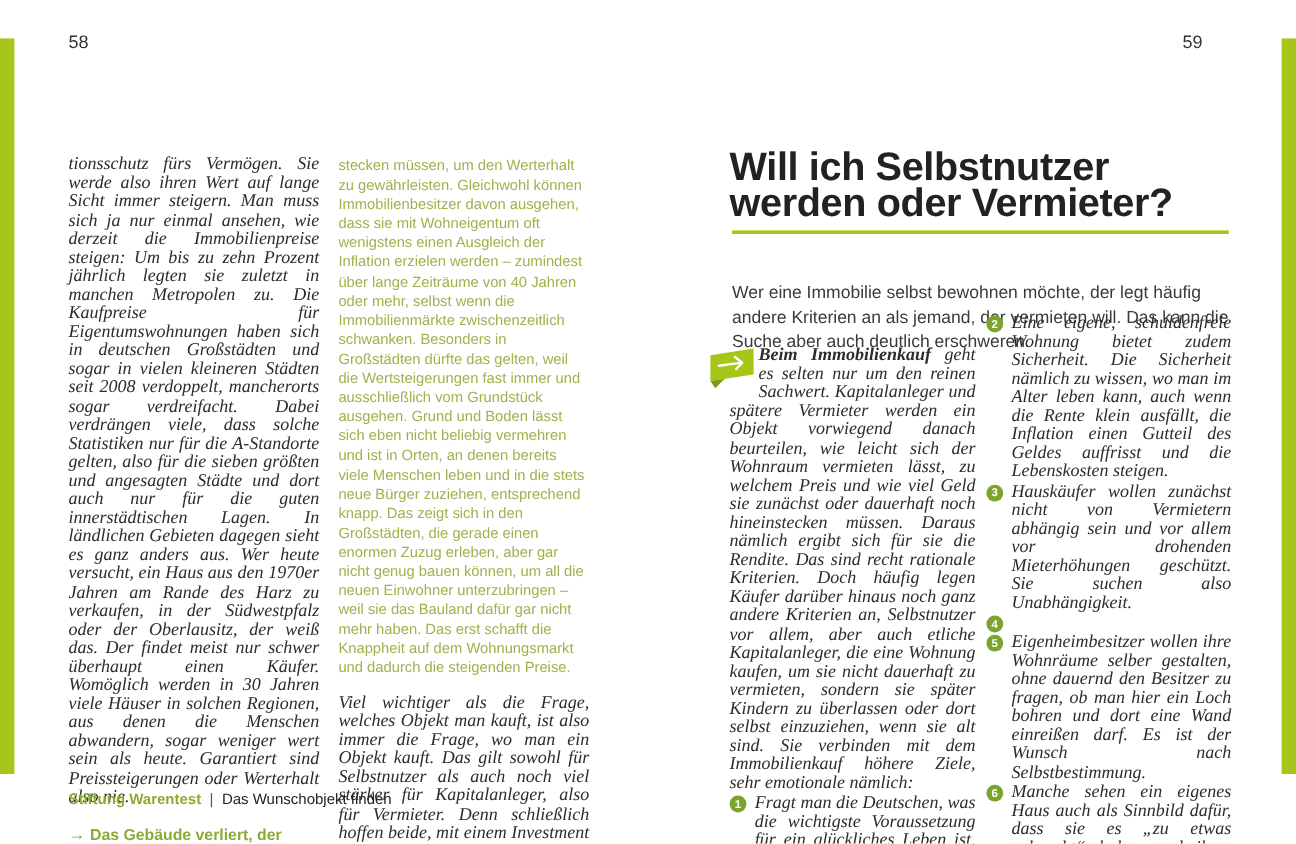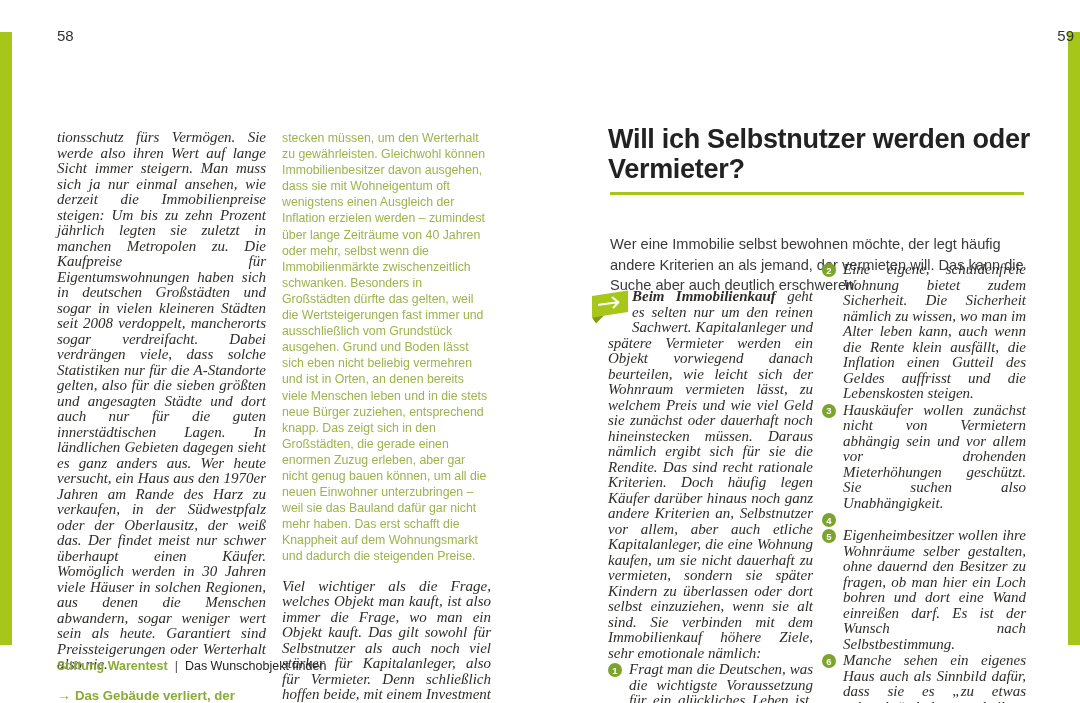--- a/index.html
+++ b/index.html
@@ -7,21 +7,21 @@
     width:1080px;height:703px;background:#ffffff;overflow:hidden;position:relative;
     font-family:"Liberation Sans",sans-serif;
     -webkit-font-smoothing:antialiased;
   }
   .spread{position:absolute;inset:0;}
   .edge-bar{position:absolute;top:32px;height:613px;width:12px;background:var(--accent);}
   .edge-bar.left{left:0;}
   .edge-bar.right{right:0;}
   .pageno{position:absolute;top:27px;font-size:15px;color:#333;text-align:right;}
   .pageno.left{left:57px;}
-  .pageno.right{left:1024px;width:50px;text-align:right;}
+  .pageno.right{left:952px;width:50px;text-align:right;}
 
   .col{position:absolute;}
   .col-1{left:57px;top:130px;width:209px;}
   .col-2{left:282px;top:130px;width:209px;}
   .col-3{left:608px;top:261px;width:205px;}
   .col-4{left:822px;top:261px;width:204px;}
 
   p{margin:0;}
   .serif{
     font-family:"Liberation Serif",serif;
@@ -46,21 +46,21 @@
 
   
   .footer{position:absolute;left:57px;top:659px;font-size:12.5px;white-space:nowrap;}
   .footer .brand{color:var(--headgreen);font-weight:bold;}
   .footer .sep{color:#555;margin:0 7px;font-weight:normal;}
   .footer .chapter{color:#222;}
 
   
   .title{
     position:absolute;left:608px;top:124px;width:424px;margin:0;
-    font-size:27px;line-height:30px;font-weight:bold;letter-spacing:-0.3px;color:var(--heading);
+    font-size:33px;line-height:30px;font-weight:bold;letter-spacing:-0.3px;color:var(--heading);
   }
   .title-rule{position:absolute;left:610px;top:192px;width:414px;height:3px;background:var(--accent);}
   .intro{
     position:absolute;left:610px;top:201px;width:416px;
     font-size:14.6px;line-height:20.5px;color:#3a3a3a;margin-top:33px;
   }
 
   
   .lead-wrap{position:relative;margin-top:28px;}
   .banner-icon{position:absolute;left:-17px;top:0;}

